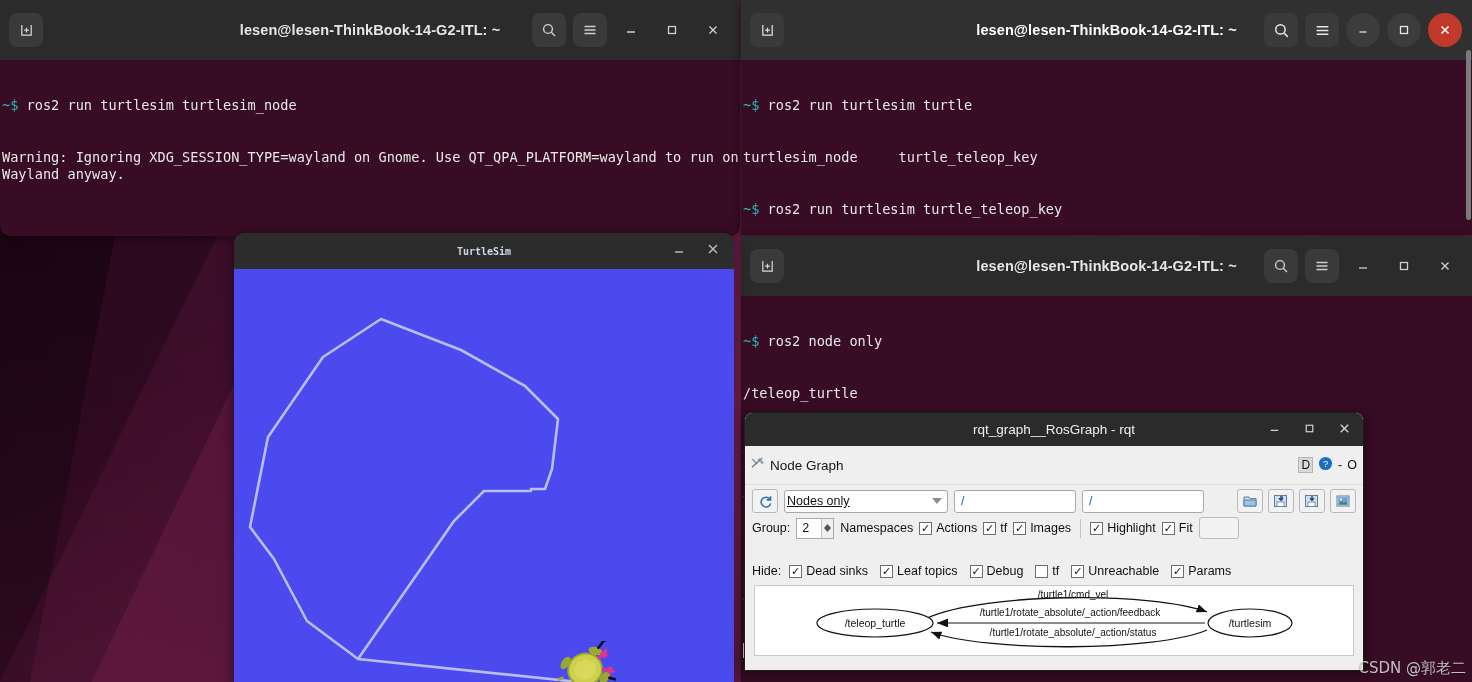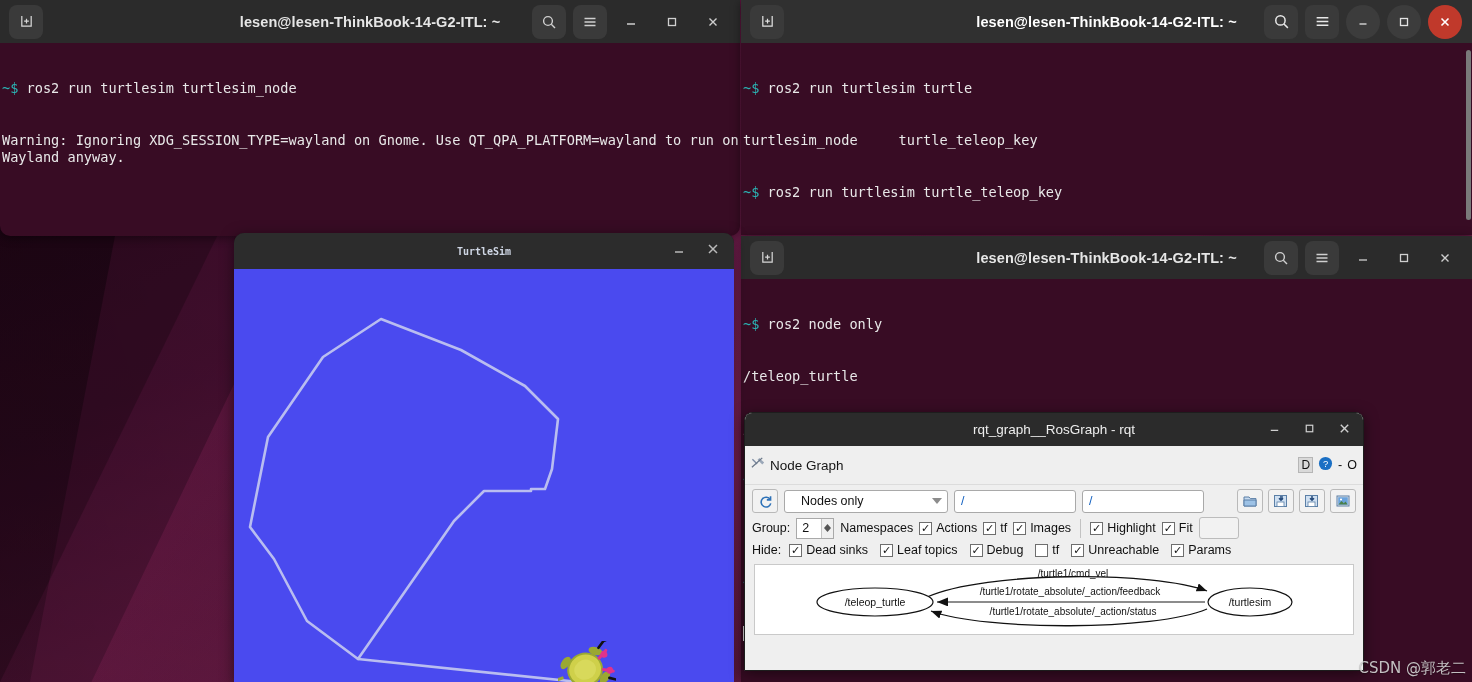--- a/index.html
+++ b/index.html
@@ -35,21 +35,21 @@
   }
 
   
   .term {
     position:absolute;
     background:#380c24;
     overflow:hidden;
     box-shadow:0 2px 10px rgba(0,0,0,0.45);
   }
   .term .tbar {
-    height:43px; background:#2b2b2b; position:relative;
+    height:60px; background:#2b2b2b; position:relative;
     display:flex; align-items:center;
   }
   .term.focused .tbar { background:#303030; }
   .term .tbar .title {
     position:absolute; left:0; right:0; text-align:center;
     font-size:14.5px; font-weight:bold; color:#e6e6e6;
     pointer-events:none; letter-spacing:0.1px;
   }
   .term.focused .tbar .title { color:#ffffff; }
   .tbtn {
@@ -124,31 +124,31 @@
   #rqt .panelhdr .ptitle { font-size:13.5px; color:#151515; }
   #rqt .panelhdr .hright { margin-left:auto; display:flex; align-items:center; gap:5px; font-size:12.5px; }
   #rqt .dbadge { background:#d9d9d9; border:1px solid #b6b6b6; padding:0 2px; line-height:14px; font-size:12px; }
   .toolrow { display:flex; align-items:center; gap:6px; padding:4px 7px 3px 7px; }
   .tbtn2 {
     width:26px; height:24px; background:#f2f2f2; border:1px solid #b9b9b9; border-radius:3px;
     display:flex; align-items:center; justify-content:center;
   }
   .combo {
     width:164px; height:23px; background:#fff; border:1px solid #a9a9a9; border-radius:3px;
-    display:flex; align-items:center; padding-left:16px; font-size:12.5px; position:relative;
+    display:flex; align-items:center; padding-left:2px; font-size:12.5px; position:relative;text-decoration:underline;
   }
   .combo .arrow {
     position:absolute; right:5px; top:0; bottom:0; display:flex; align-items:center; color:#777;
   }
   .tinput {
     width:122px; height:23px; background:#fff; border:1px solid #a9a9a9; border-radius:3px;
     display:flex; align-items:center; padding-left:6px; font-size:12.5px; color:#1160c0;
   }
   .ctrlrow { display:flex; align-items:center; gap:6px; padding:1px 7px; font-size:12.5px; }
-  .ctrlrow.second { padding-top:3px; }
+  .ctrlrow.second { padding-top:3px;margin-top:21px; }
   .spin {
     width:38px; height:21px; background:#fff; border:1px solid #a9a9a9;
     display:flex; align-items:center; padding-left:5px; font-size:12.5px; position:relative;
   }
   .spin .sbtns {
     position:absolute; right:0; top:0; bottom:0; width:12px;
     border-left:1px solid #c4c4c4; background:#f0f0f0;
     display:flex; flex-direction:column; align-items:center; justify-content:center; line-height:6px; font-size:7px; color:#444;
   }
   .cb { display:inline-flex; align-items:center; gap:4px; }

